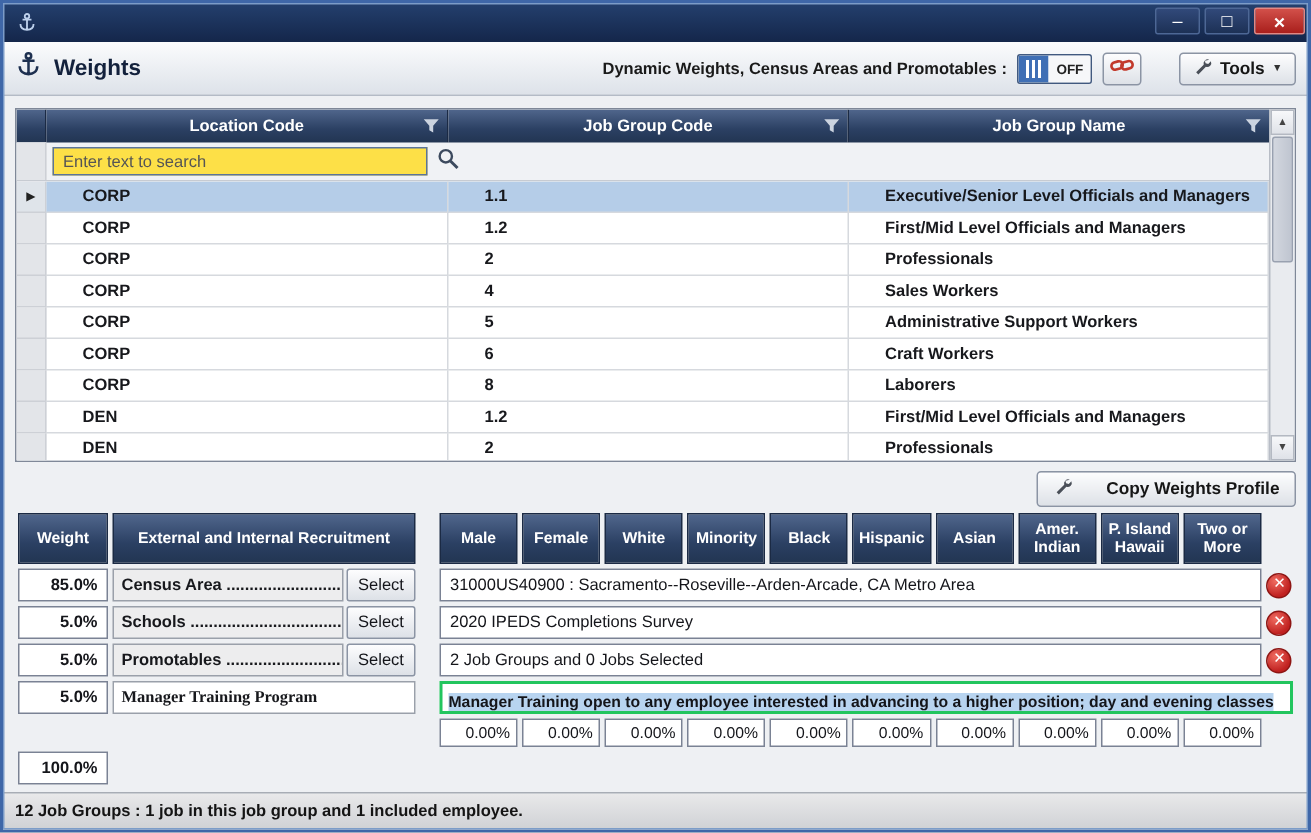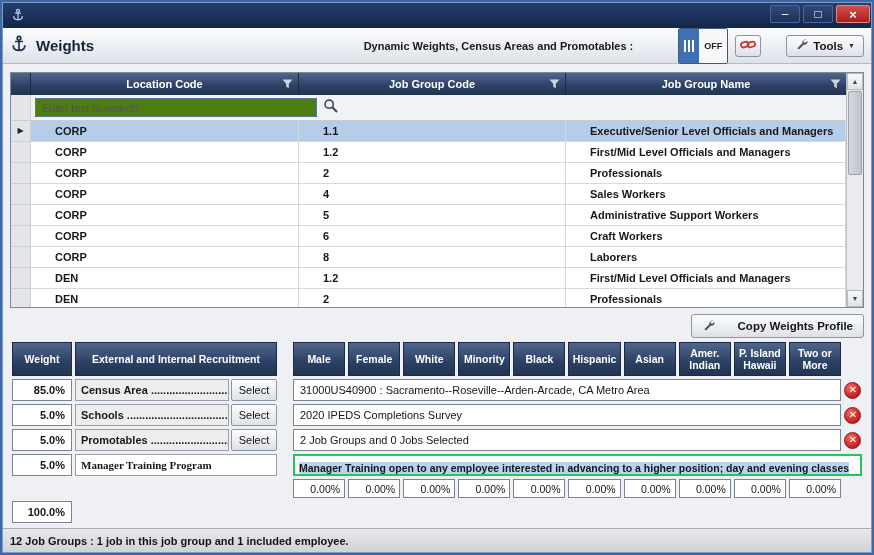--- a/index.html
+++ b/index.html
@@ -15,21 +15,21 @@
   .win-btns{ margin-left:auto; display:flex; gap:3px; align-items:flex-start; height:100%; padding-top:3px;}
   .win-btn{ width:30px; height:18px; display:flex; align-items:center; justify-content:center; font-size:12px; color:#fff;
     background:linear-gradient(180deg,#31497a,#1d3156); border:1px solid #4d6795; border-radius:2px; cursor:pointer;}
   .win-btn.close{ width:34px; background:linear-gradient(180deg,#d2504a,#a91f1c); border-color:#e08884; font-weight:bold; font-size:13px;}
   
   .header{ height:36px; background:linear-gradient(180deg,#fbfcfd,#dde2e9); border-bottom:1px solid #b4bbc6;
     display:flex; align-items:center; padding:0 8px; flex:0 0 auto; gap:8px;}
   .page-title{ font-size:15px; font-weight:bold; color:#13213c;}
   .header-right{ margin-left:auto; display:flex; align-items:center; gap:7px;}
   .dyn-label{ font-size:11px; font-weight:bold; color:#1a1a1a;padding-left:36px;}
-  .toggle{ display:flex; height:36px; border:1px solid #41597f; border-radius:2px; overflow:hidden; cursor:pointer;margin-left:38px;}
+  .toggle{ display:flex; height:20px; border:1px solid #41597f; border-radius:2px; overflow:hidden; cursor:pointer;}
   .toggle-on{ width:20px; background:#3f6fb5; display:flex; align-items:center; justify-content:center; gap:2px;}
   .toggle-on i{ width:2px; height:12px; background:#fff;}
   .toggle-off{ width:28px; background:#f6f7f9; display:flex; align-items:center; justify-content:center; font-size:9px; font-weight:bold; color:#222;}
   .chain-btn{ width:26px; height:22px; border:1px solid #8b94a4; border-radius:3px; background:linear-gradient(180deg,#fdfdfe,#dde1e7);
     display:flex; align-items:center; justify-content:center; cursor:pointer;}
   .tools-btn{ height:22px; border:1px solid #8b94a4; border-radius:3px; background:linear-gradient(180deg,#fdfdfe,#dde1e7);
     display:flex; align-items:center; gap:5px; padding:0 8px; font-size:11.5px; font-weight:bold; color:#161616; cursor:pointer; margin-left:18px;}
   .tools-btn .dd{ font-size:7px; color:#333;}
   
   .grid-wrap{ margin:8px 8px 0 8px; border:1px solid #7f8898; background:#fff; display:flex; height:236px; flex:0 0 auto;justify-content:flex-end;}
@@ -37,21 +37,21 @@
   .grid-cols{ display:grid; grid-template-columns:20px 268px 267px 1fr;}
   .ghead{ height:22px; flex:0 0 auto;}
   .ghead .hcell{ position:relative; background:linear-gradient(180deg,#50668c,#2b4063 60%,#223552);
     color:#fff; font-size:11px; font-weight:bold; display:flex; align-items:center; justify-content:center;
     border-right:1px solid #1b2a44; cursor:pointer;}
   .ghead .hgutter{ background:linear-gradient(180deg,#50668c,#2b4063 60%,#223552); border-right:1px solid #1b2a44;}
   .hcell .funnel{ position:absolute; right:5px; top:6px;}
   .search-row{ height:26px; background:#f0f2f5; border-bottom:1px solid #c7cbd2; flex:0 0 auto;}
   .search-gutter{ background:#e3e5e9; border-right:1px solid #cdd0d6;}
   .search-zone{ grid-column:2/5; display:flex; align-items:center; gap:6px; padding-left:4px;}
-  .search-input{ width:282px; height:19px; border:1px solid #5b749b; font-size:11px; padding:0 6px; font-family:inherit; background:#4d7c0f; color:#222;}
+  .search-input{ width:250px; height:19px; border:1px solid #5b749b; font-size:11px; padding:0 6px; font-family:inherit; background:#fde047; color:#222;}
   .search-input::placeholder{ color:#555; }
   .mag-btn{ background:none; border:none; cursor:pointer; display:flex; align-items:center;}
   .rows-viewport{ height:186px; overflow:hidden;}
   .grid-row{ height:21px; cursor:pointer; background:#fff;}
   .grid-row .cell{ font-size:11px; font-weight:bold; color:#17181c; line-height:20px; padding-left:24px;
     border-bottom:1px solid #d6d9de; border-right:1px solid #d6d9de; white-space:nowrap; overflow:hidden;}
   .grid-row .gutter{ background:#e3e5e9; border-right:1px solid #cdd0d6; border-bottom:1px solid #cdd0d6; padding-left:0;
     display:flex; align-items:center; justify-content:center;}
   .grid-row.selected .cell{ background:#b5cde8;}
   .grid-row.selected .gutter{ background:#dfe4ea;}

